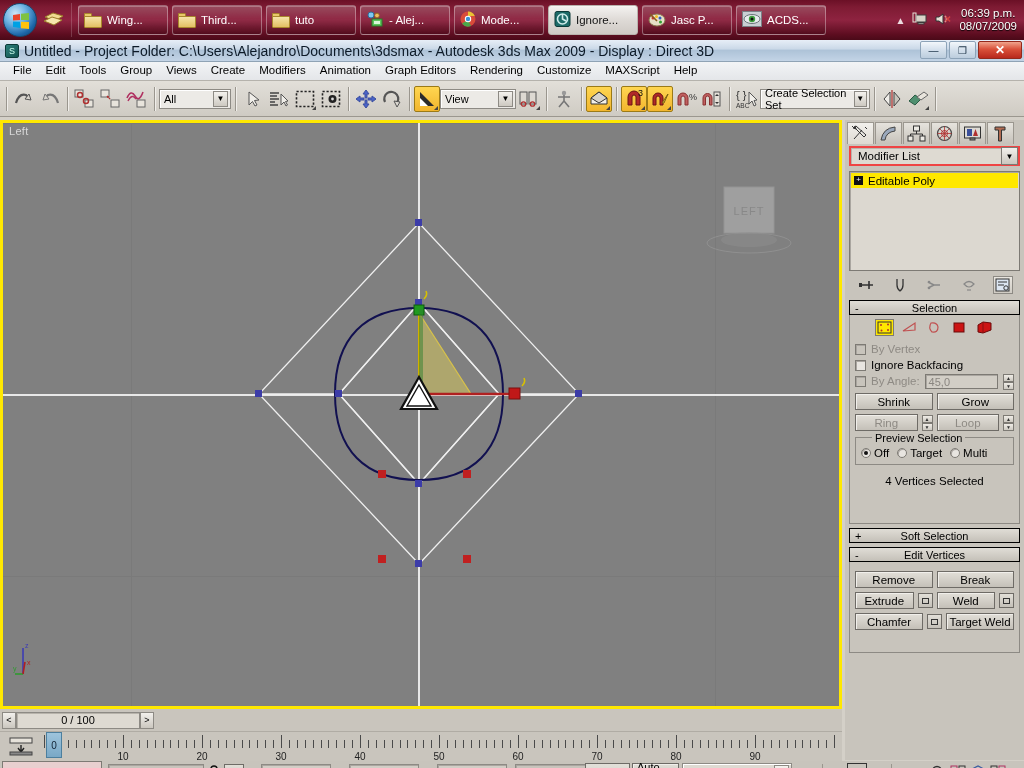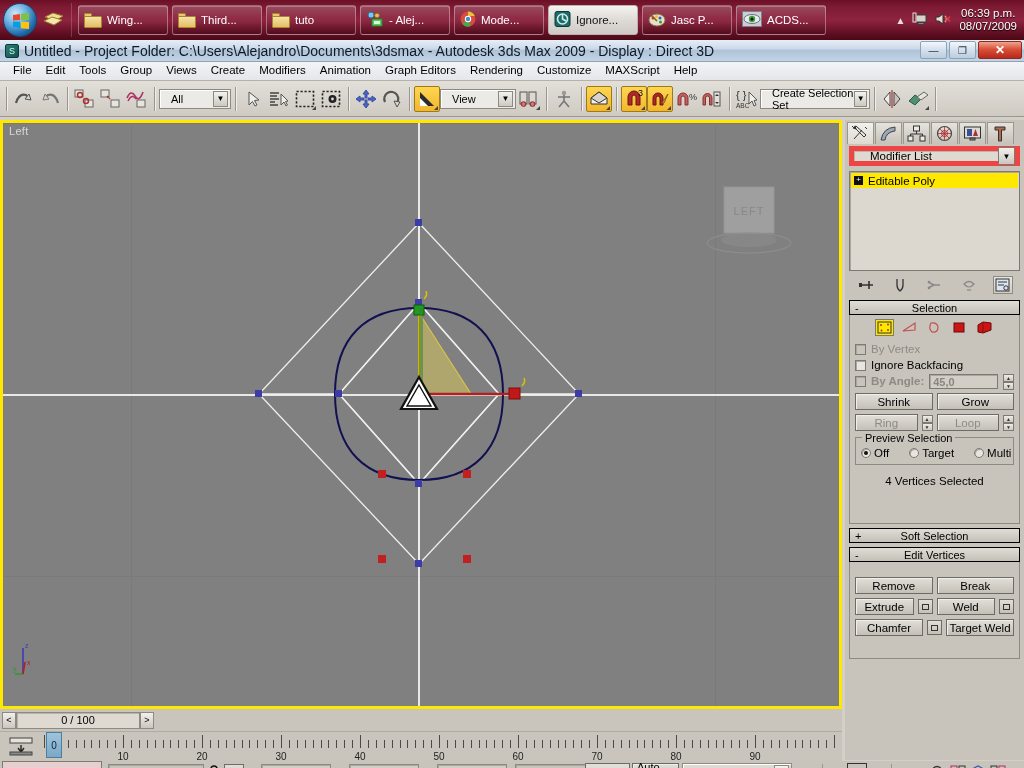--- a/index.html
+++ b/index.html
@@ -67,21 +67,21 @@
   #menubar .mi { padding:2px 7px; font-size:11.5px; color:#000; }
 
   #toolbar { height:36px; display:flex; align-items:center; gap:0px; padding:0 2px;
     background:linear-gradient(to bottom,#e2dfd9,#cfcbc3); border-bottom:1px solid #9b978f; }
   .tb-sep { width:1px; height:24px; background:#9a968e; margin:0 4px; box-shadow:1px 0 0 #f0eeea; }
   .tbtn { width:26px; height:26px; display:flex; align-items:center; justify-content:center;
           border:1px solid transparent; border-radius:2px; position:relative; }
   .tbtn.on { background:linear-gradient(to bottom,#ffd651,#f2b62e); border:1px solid #9b7a17; }
   .corner { position:absolute; right:1px; bottom:1px; width:0;height:0;border-left:4px solid transparent;border-bottom:4px solid #444; }
   .combo { height:20px; border:1px solid #8d8a84; background:#eceae6; display:flex; align-items:center;
-           padding:0 2px 0 11px; font-size:11px; box-shadow:inset 1px 1px 0 #fff; }
+           padding:0 2px 0 4px; font-size:11px; box-shadow:inset 1px 1px 0 #fff; }
   .combo .arw { margin-left:auto; width:15px; height:16px; border:1px solid #8d8a84;
                 background:linear-gradient(to bottom,#f4f2ee,#cdc9c1); display:flex;align-items:center;justify-content:center; font-size:8px;}
 
   
   #vp-wrap { position:absolute; left:0; top:80px; width:842px; height:589px; background:#ffe800; padding:3px; }
   #viewport { width:100%; height:100%; background:#808080; position:relative; overflow:hidden; }
   #vp-label { position:absolute; left:6px; top:2px; color:#d8d8d8; font-size:11px; letter-spacing:.3px;}
   .gridline { position:absolute; background:#7a7a7a; }
   .axisline { position:absolute; background:#e8e8e8; }
 
@@ -109,22 +109,22 @@
   #cmdpanel { position:absolute; left:845px; top:80px; width:179px; height:640px; background:#c8c4bc; }
   #cp-tabs { display:flex; height:24px; align-items:center; background:#c8c4bc; padding:2px 2px 0 2px; gap:1px;}
   .cptab { width:27px; height:22px; display:flex;align-items:center;justify-content:center;
      border:1px solid #9b978f; border-bottom:none; background:linear-gradient(to bottom,#e6e3dd,#c6c2ba);}
   .cptab.sel { background:linear-gradient(to bottom,#f2f0ec,#dedad2); }
   #namerow { display:flex; align-items:center; padding:3px 4px 2px 4px; gap:4px;}
   #nameinput { flex:1; height:18px; border:1px solid #7d7a74; background:#f6f5f2; font-size:11.5px;
      padding:0 3px; line-height:17px; box-shadow:inset 1px 1px 0 #b9b5ad; color:#000;}
   #colorsw { width:22px; height:18px; background:#b01718; border:1px solid #555; }
   #modlistrow { padding:2px 4px; }
-  #modlist { height:20px; border:5px solid #ef4444; background:#dedad2; display:flex; align-items:center;
-     padding-left:16px; font-size:11.5px; box-shadow:inset 1px 1px 0 #b9b5ad;}
+  #modlist { height:20px; border:2px solid #ef4444; background:#dedad2; display:flex; align-items:center;
+     padding-left:7px; font-size:11.5px; box-shadow:inset 1px 1px 0 #b9b5ad;}
   #modlist .arw { margin-left:auto; width:17px; height:18px; border:1px solid #7d7a74;
      background:linear-gradient(to bottom,#f2f0ec,#cbc7bf); display:flex;align-items:center;justify-content:center; font-size:8px;}
   #stack { margin:3px 4px 0 4px; height:100px; border:1px solid #7d7a74; background:#dcd8d0;
      box-shadow:inset 1px 1px 0 #aaa6a0; padding:1px; }
   .stackitem { height:15px; display:flex; align-items:center; gap:5px; padding:0 3px; font-size:11.5px;}
   .stackitem.sel { background:#ffe800; }
   .plusbox { width:9px; height:9px; background:#111; color:#fff; font-size:8px; line-height:8px; text-align:center; }
   #stackbtns { display:flex; align-items:center; justify-content:space-around; height:22px; margin:3px 4px 0 4px;}
   .sbtn { width:20px; height:18px; display:flex;align-items:center;justify-content:center; font-size:11px;}
   .sbtn.on { background:linear-gradient(to bottom,#e9e6e0,#d0ccc4); border:1px solid #8d8a84; }
@@ -153,21 +153,21 @@
      display:flex; align-items:center; justify-content:center; font-size:11.5px; color:#000;
      box-shadow: inset 1px 1px 0 #f1efeb; }
   .btn.dis { color:#8e8a84; }
   .btnrow { display:flex; gap:4px; margin-top:4px; }
   .btnrow > .btn { flex:1; }
   .settbox { width:15px; height:15px; border:1px solid #6e6b66;
      background:linear-gradient(to bottom,#e2dfd8,#c4c0b8); display:flex;align-items:center;justify-content:center;}
   .settbox span { width:7px;height:6px;border:1px solid #333;}
 
   .groupbox { border:1px solid #8d8a84; margin-top:6px; padding:7px 5px 5px 5px; position:relative;}
-  .groupbox > .gtitle { position:absolute; left:6px; top:-6px; background:#c8c4bc; padding:0 3px; font-size:11px;}
+  .groupbox > .gtitle { position:absolute; left:16px; top:-6px; background:#c8c4bc; padding:0 3px; font-size:11px;}
   .radiorow { display:flex; align-items:center; gap:3px; font-size:11.5px; }
   .radio { width:10px;height:10px;border-radius:50%;border:1px solid #7d7a74;background:#e8e5e0;
      display:flex;align-items:center;justify-content:center; box-shadow:inset 1px 1px 0 #a9a59f;}
   .radio i { width:4px;height:4px;border-radius:50%;background:#111; display:block;}
 
   #vertcount { text-align:center; font-size:11.5px; margin:10px 0 14px 0; }
 
   
   #statusarea { position:absolute; left:0; top:721px; width:1024px; height:47px; background:#c8c4bc; }
   #maxlisten { position:absolute; left:2px; top:0px; width:100px; height:45px; }
@@ -860,21 +860,21 @@
       </div>
 
       <div class="chkrow dis">
         <span class="chk"></span>
         <span>By Vertex</span>
       </div>
       <div class="chkrow">
         <span class="chk"></span>
         <span>Ignore Backfacing</span>
       </div>
-      <div class="chkrow dis" style="font-weight:bold;">
+      <div class="chkrow dis" style="">
         <span class="chk"></span>
         <span>By Angle:</span>
         <span class="spinfield">45,0</span>
         <span class="spin">
             <i>▲</i>
             <i>▼</i>
           </span>
       </div>
 
       <div class="btnrow">
@@ -889,21 +889,21 @@
           </span>
         <div class="btn dis">Loop</div>
         <span class="spin">
             <i>▲</i>
             <i>▼</i>
           </span>
       </div>
 
       <div class="groupbox">
         <span class="gtitle">Preview Selection</span>
-        <div style="display:flex; gap:20px; margin-top:2px;">
+        <div style="display:flex; gap:8px; margin-top:2px;">
           <span class="radiorow">
             <span class="radio">
                 <i></i>
               </span>
             <span>Off</span>
           </span>
           <span class="radiorow">
             <span class="radio"></span>
             <span>Target</span>
           </span>
@@ -920,21 +920,21 @@
     <div class="rollhdr">
       <span class="pm">+</span>
       <span>Soft Selection</span>
     </div>
 
     <div class="rollhdr">
       <span class="pm">-</span>
       <span>Edit Vertices</span>
     </div>
     <div class="rollbody" style="padding-top:5px;">
-      <div class="btnrow" style="margin-top:10px;">
+      <div class="btnrow" style="margin-top:4px;">
         <div class="btn">Remove</div>
         <div class="btn">Break</div>
       </div>
       <div class="btnrow" style="align-items:center;">
         <div class="btn">Extrude</div>
         <div class="settbox">
             <span></span>
           </div>
         <div class="btn">Weld</div>
         <div class="settbox">

